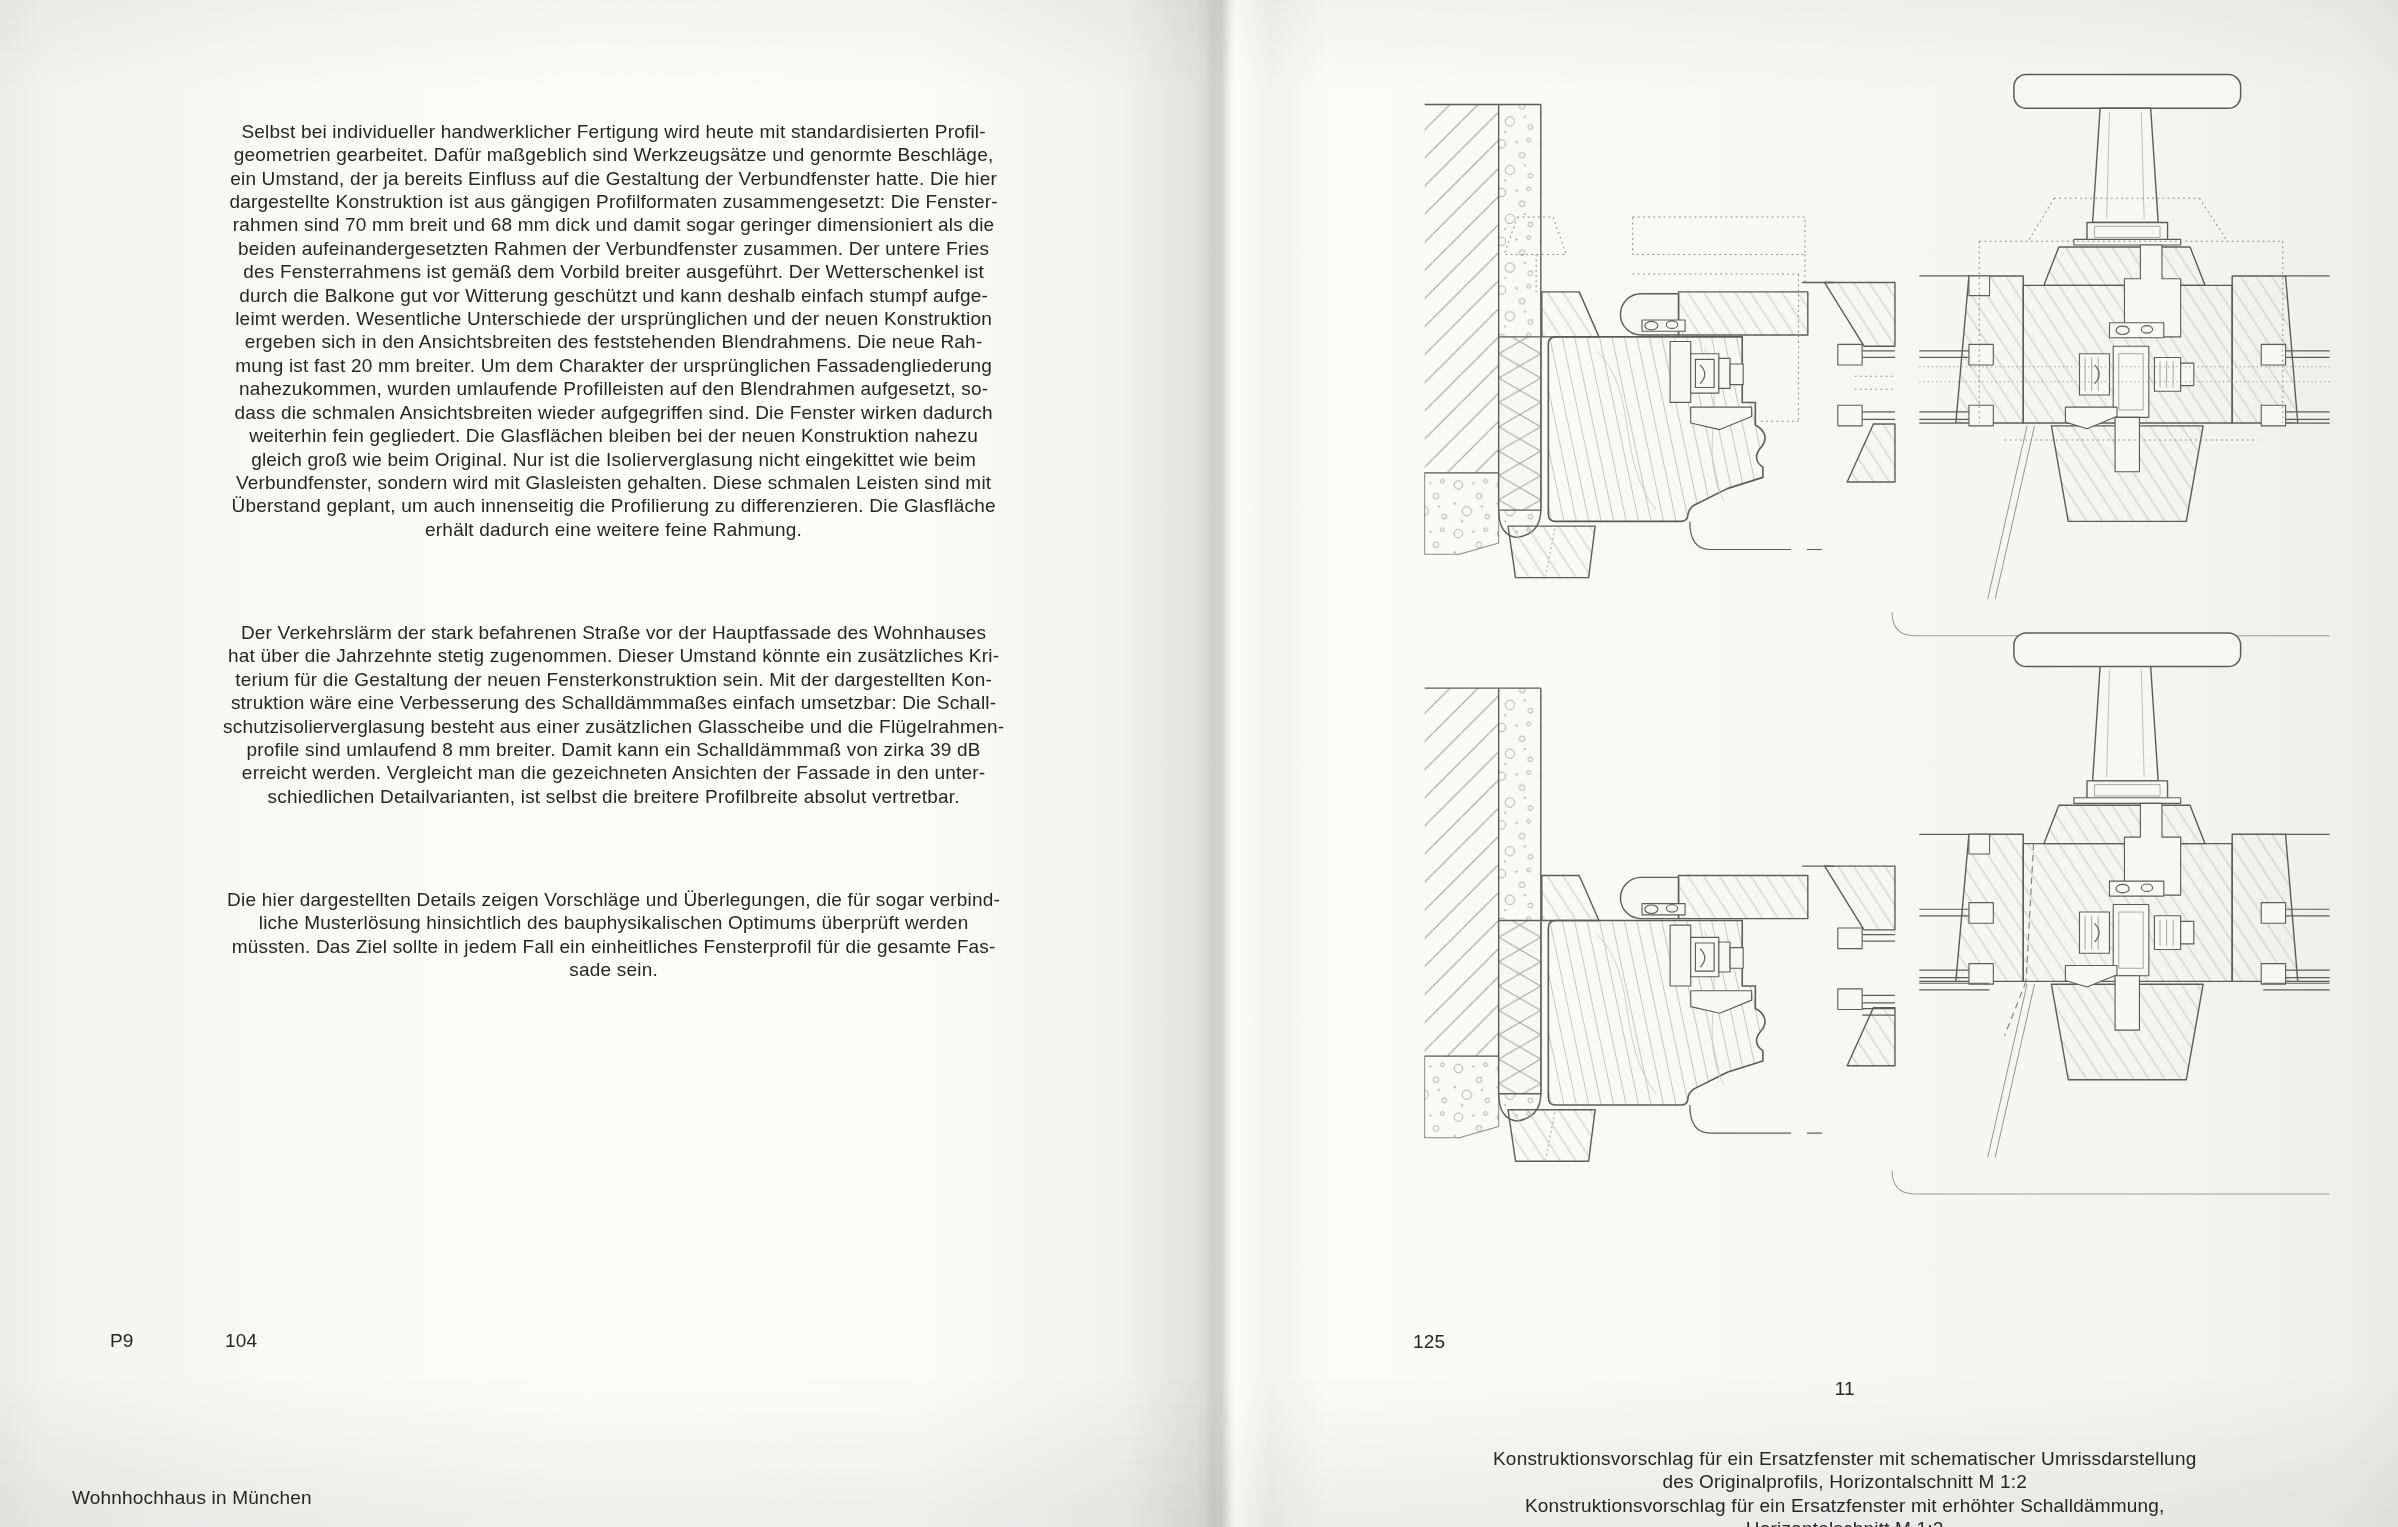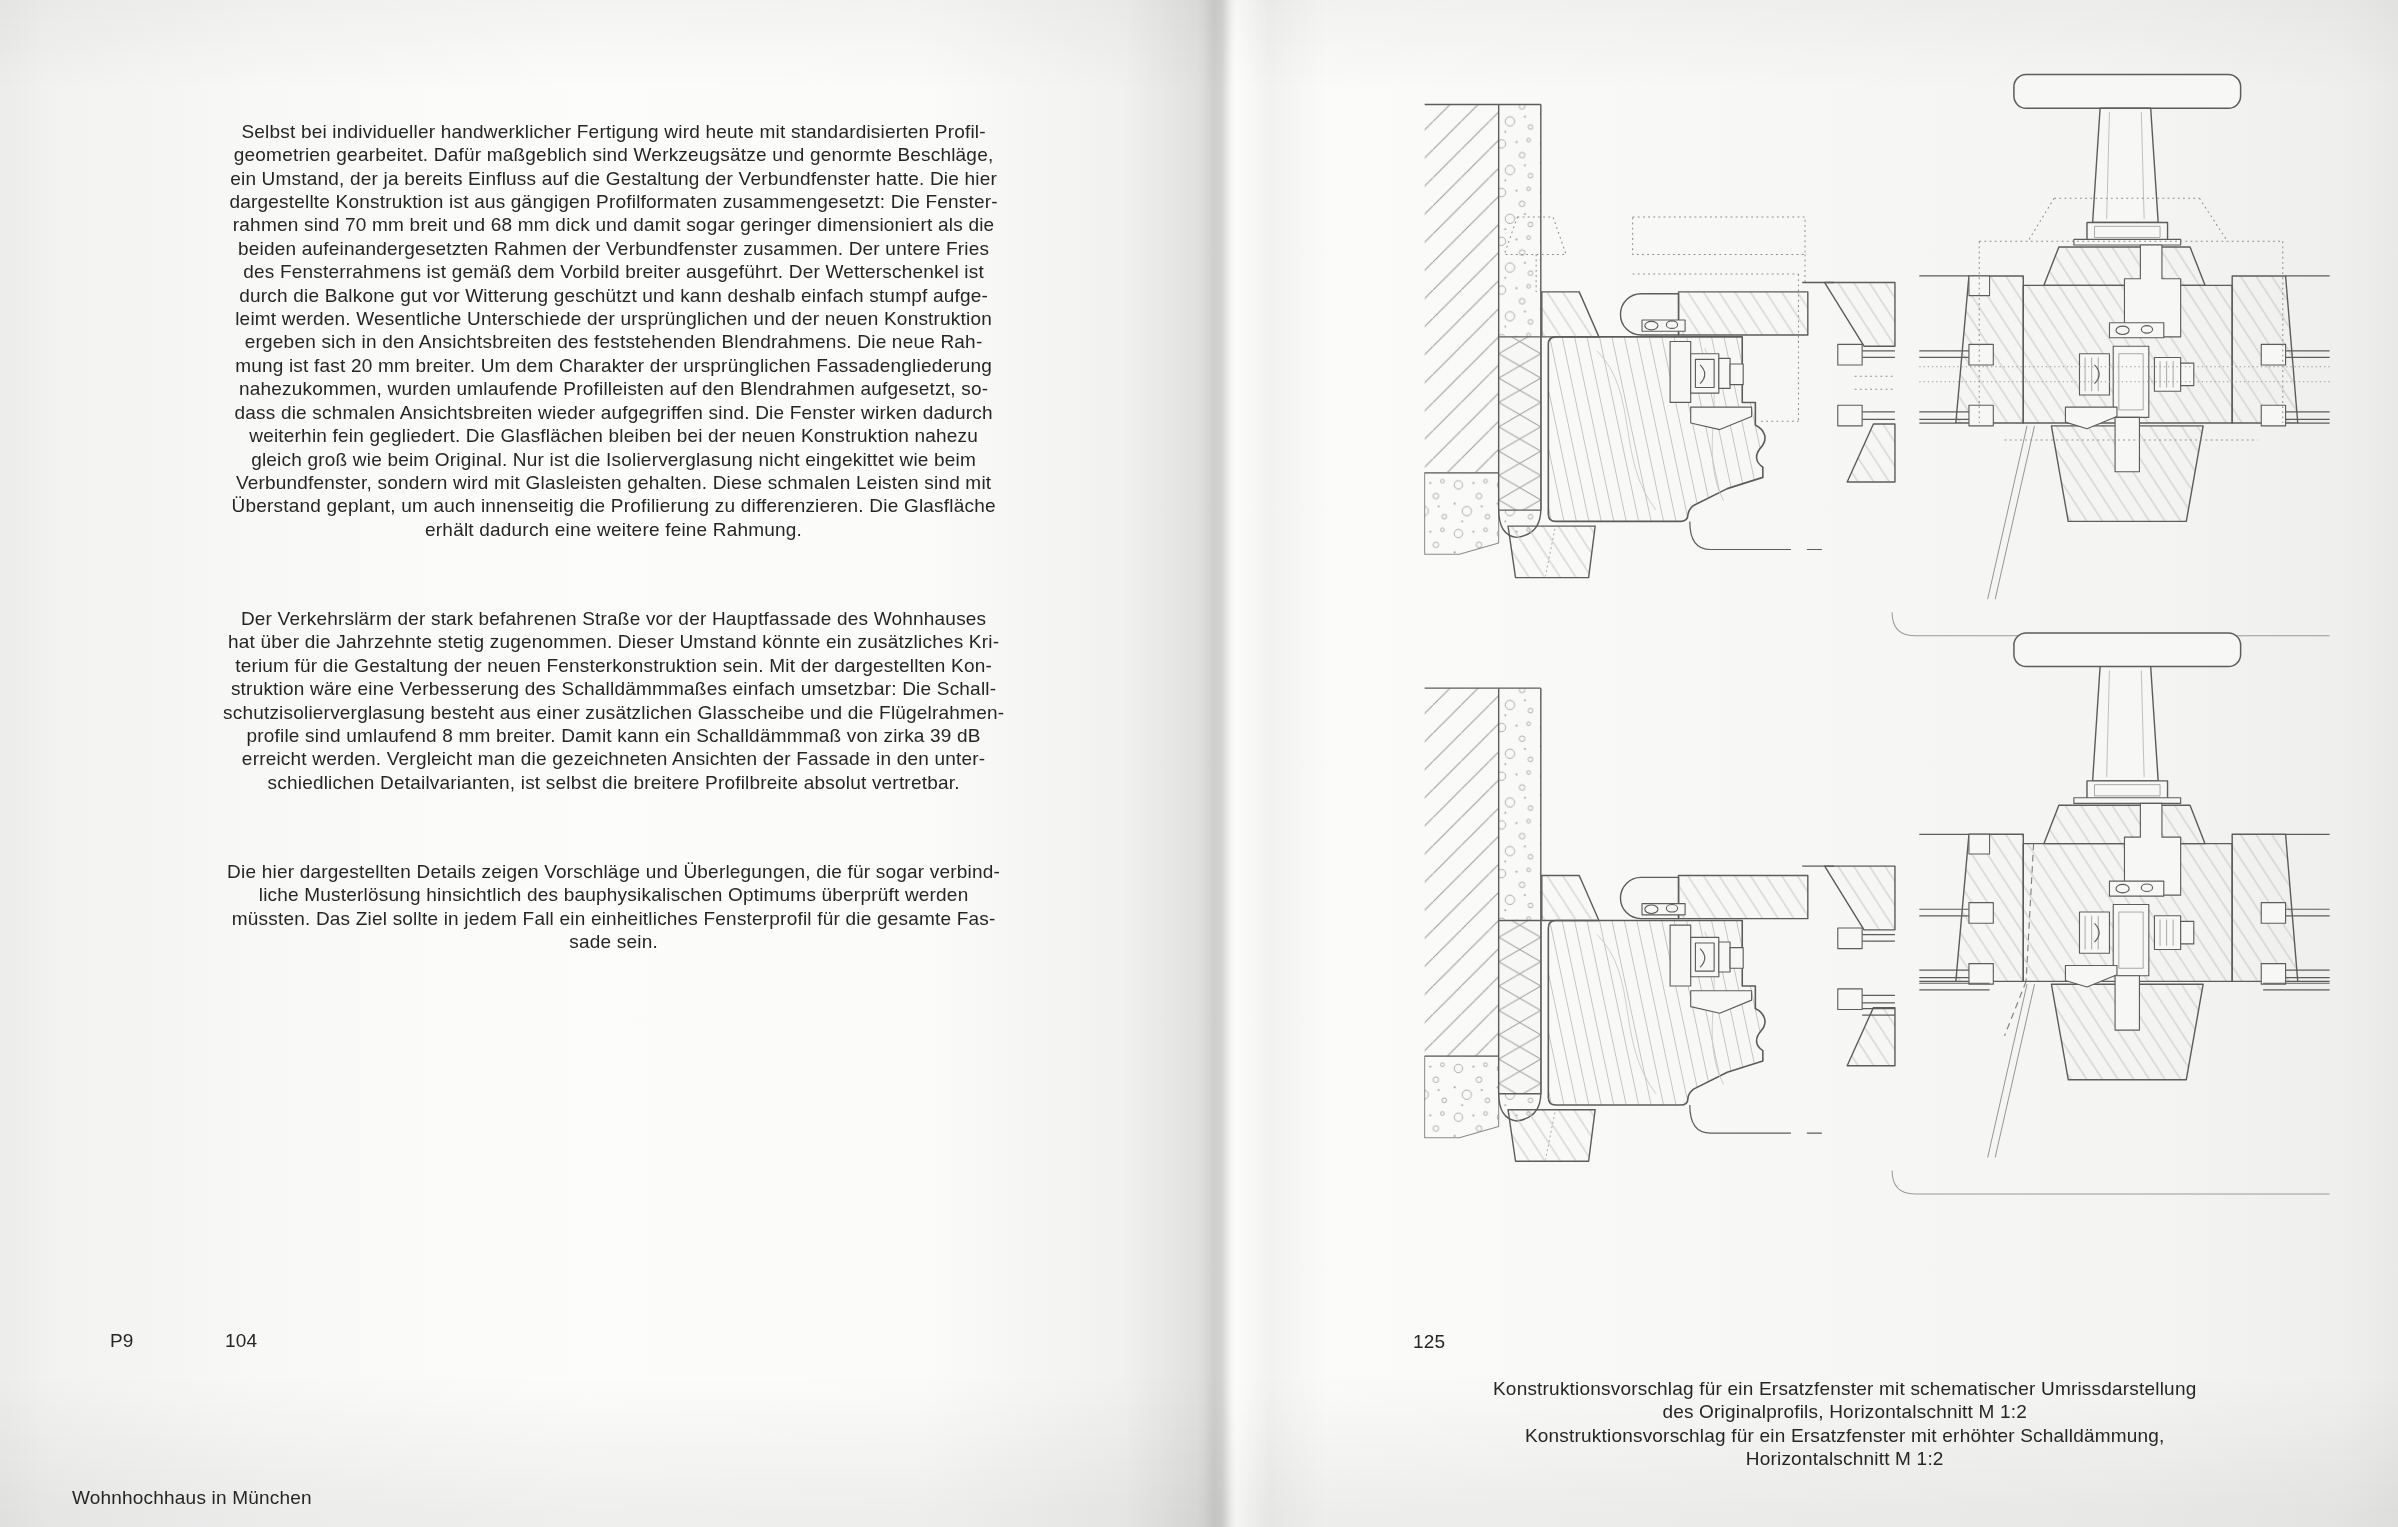--- a/index.html
+++ b/index.html
@@ -9,21 +9,21 @@
       linear-gradient(180deg, rgba(0,0,0,0.035) 0%, rgba(0,0,0,0) 6%, rgba(0,0,0,0) 90%, rgba(0,0,0,0.05) 99%),
       linear-gradient(90deg,
         #ececeb 0px,#f2f2f1 52px,#f8f8f7 262px,#fcfcfb 581px,#fbfbfa 918px,
         #f1f1f0 1124px,#e7e7e6 1197px,#dcdcdb 1214px,#fbfbfa 1233px,
         #fafaf9 1405px,#f7f7f6 1780px,#f4f4f3 2136px,#efefee 2342px,#e9e9e8 2399px); text-align: center;}
   .gutter{position:absolute;left:1121px;top:0;width:206px;height:1527px;pointer-events:none;
     background:linear-gradient(90deg, rgba(0,0,0,0) 0%, rgba(0,0,0,0.03) 40%, rgba(0,0,0,0.09) 49%,
       rgba(0,0,0,0.02) 53%, rgba(255,255,255,0.35) 56%, rgba(0,0,0,0.035) 72%, rgba(0,0,0,0) 100%);}
   .txt{position:absolute;color:#262626;font-size:19px;line-height:23.4px;letter-spacing:0.2px;white-space:pre;}
   .body-block{top:73px;left:223px;}
-  .para+.para{margin-top:19px;}
+  .para+.para{margin-top:33px;}
   .f-left-code{top:1329px;left:72px;margin-left:38px;}
   .f-left-num{top:1329px;left:225px;}
   .f-left-title{top:1486px;left:72px;}
   .f-right-num{top:1330px;left:1413px;}
   .fig-block{top:1330px;left:1493px;}
   svg.draw{position:absolute;left:1405px;top:37px;}
 </style>
 </head>
 <body>
 
@@ -226,20 +226,21 @@
       </g>
       <g transform="translate(0,596)">
         <use href="#dr"></use>
           <use href="#exR"></use>
           <use href="#dashR"></use>
       </g>
     </svg>
 
     <div class="txt f-right-num">125</div>
     <div class="txt fig-block">
+      <div>11</div>
       <div>Konstruktionsvorschlag für ein Ersatzfenster mit schematischer Umrissdarstellung
 des Originalprofils, Horizontalschnitt M 1:2
 Konstruktionsvorschlag für ein Ersatzfenster mit erhöhter Schalldämmung,
 Horizontalschnitt M 1:2</div>
     </div>
   </div>
 </div>
 
 
 </body></html>

